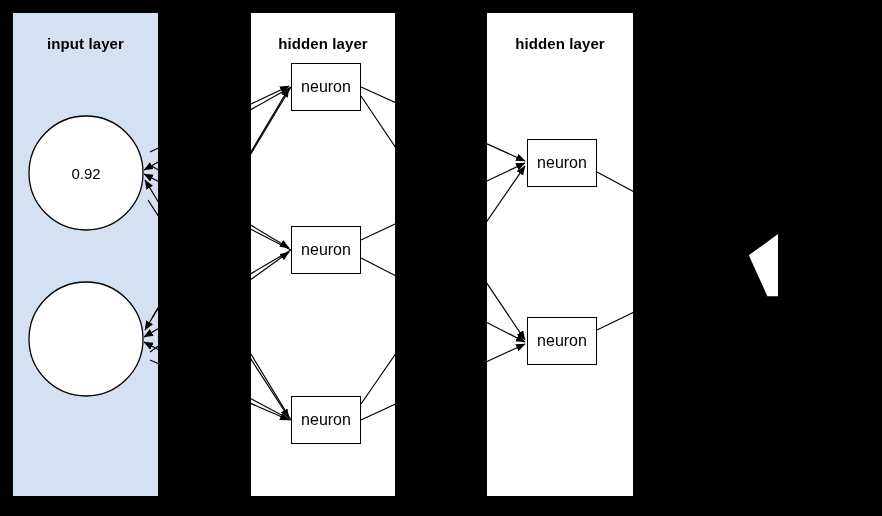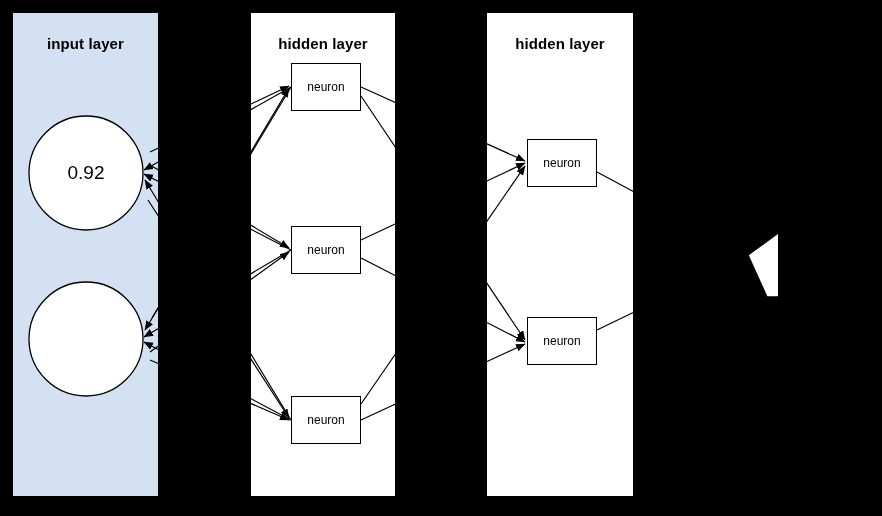--- a/index.html
+++ b/index.html
@@ -3,23 +3,23 @@
 <meta charset="utf-8">
 <style>
   html,body{margin:0;padding:0;background:#000;}
   #stage{position:relative;width:778px;height:516px;background:#000;overflow:hidden;
          font-family:"Liberation Sans", sans-serif;}
   .panel{position:absolute;box-sizing:border-box;}
   .panel-title{position:absolute;left:0;right:0;text-align:center;font-weight:bold;
                font-size:15px;color:#000;letter-spacing:.1px;}
   #edges{position:absolute;left:0;top:0;width:882px;height:516px;}
   .node-label{position:absolute;display:flex;align-items:center;justify-content:center;
-              font-size:19px;color:#000;pointer-events:none;}
+              font-size:15px;color:#000;pointer-events:none;}
   .boxnode{position:absolute;box-sizing:border-box;background:#fff;border:1.3px solid #000;
-           display:flex;align-items:center;justify-content:center;font-size:12px;color:#000;}
+           display:flex;align-items:center;justify-content:center;font-size:16px;color:#000;}
 </style>
 </head>
 <body>
 
 <div id="stage">
 
   <div class="panel" style="left:13px;top:13px;width:145px;height:483px;background:#d4e1f2;">
     <div class="panel-title" style="top:22px;">input layer</div>
   </div>
   <div class="panel" style="left:251px;top:13px;width:144px;height:483px;background:#ffffff;">

